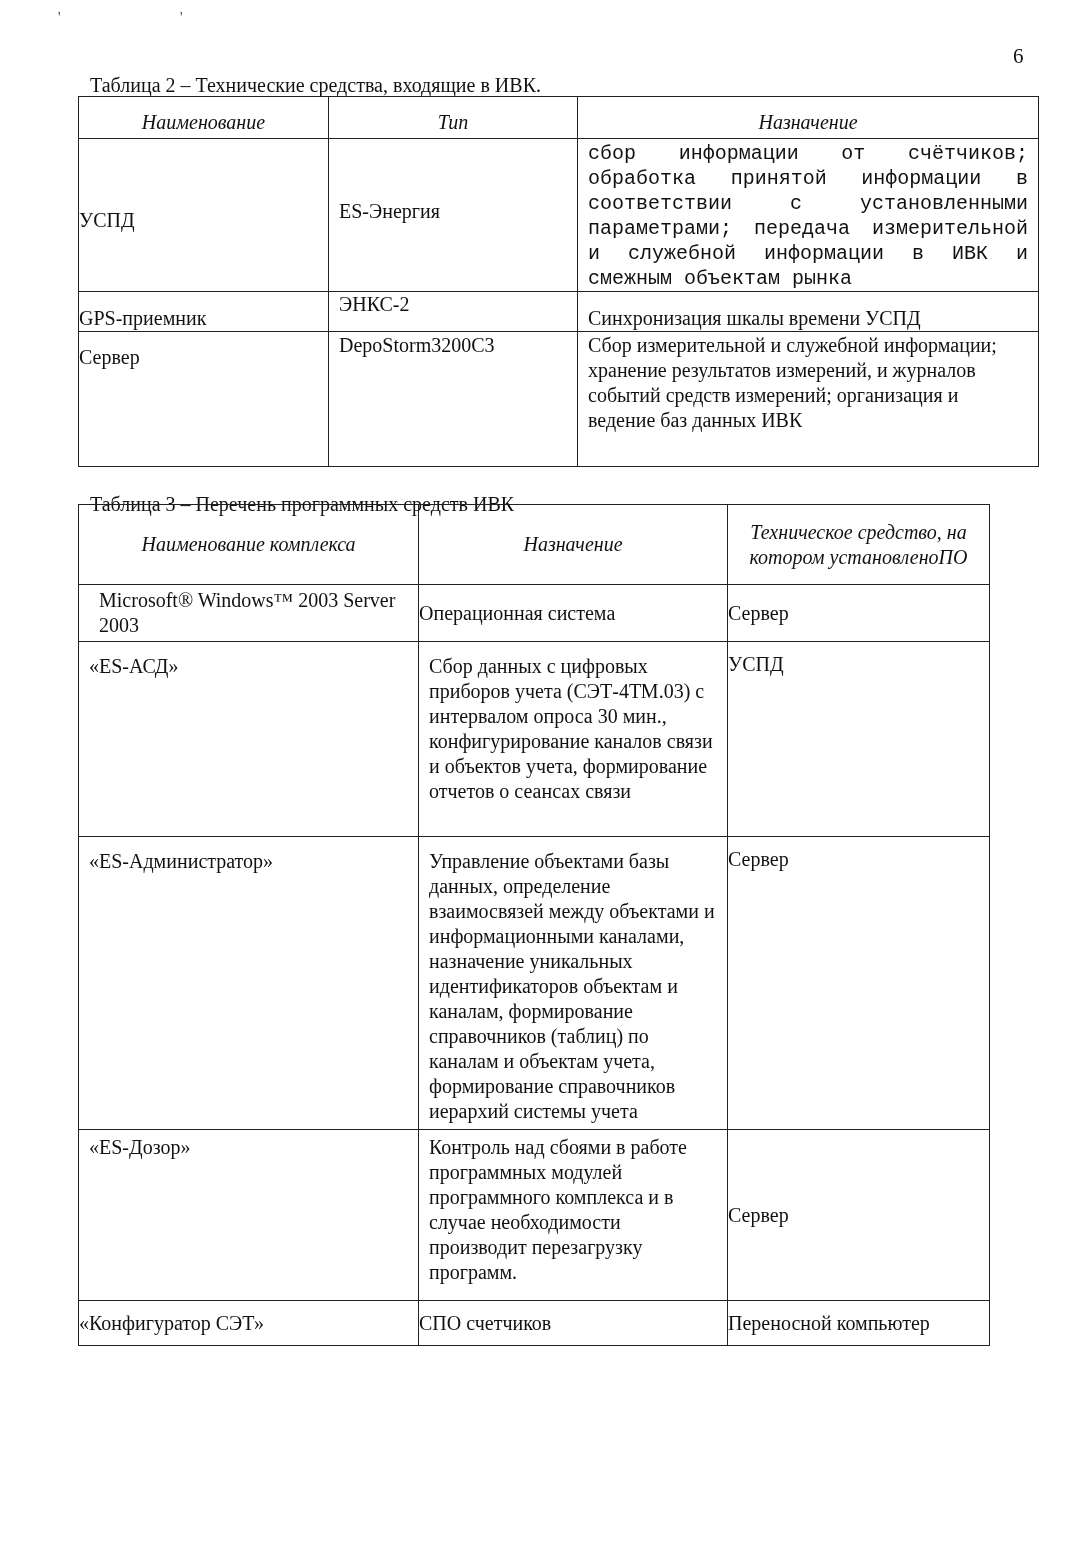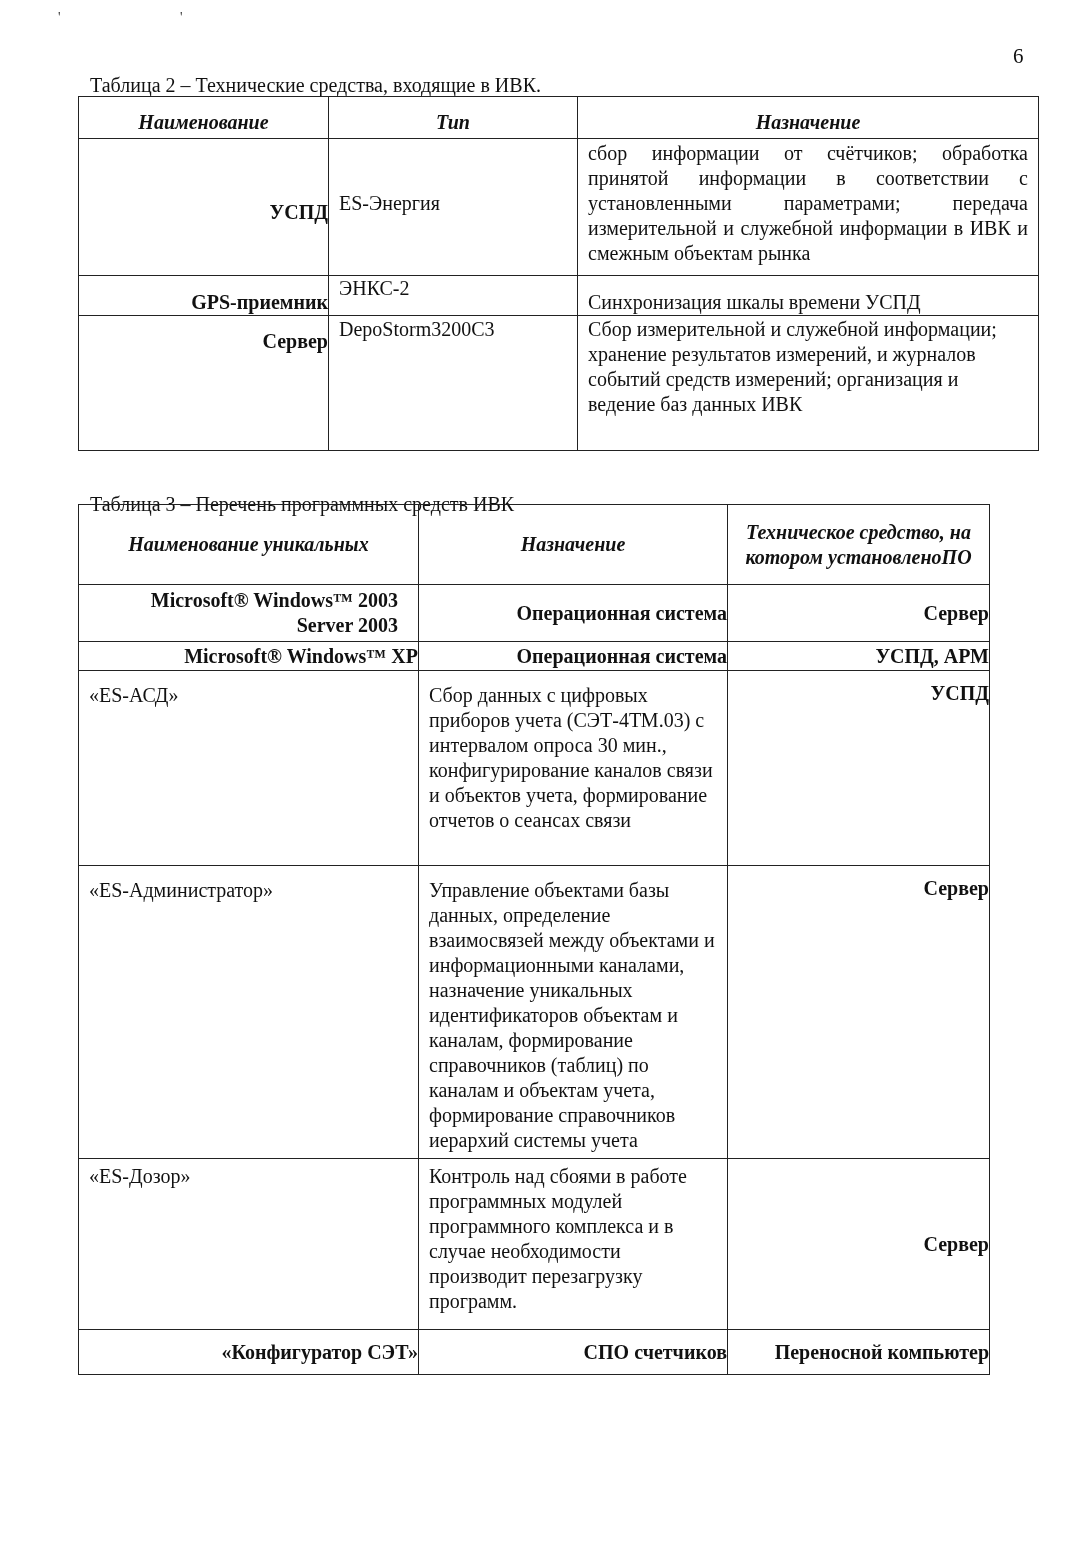--- a/index.html
+++ b/index.html
@@ -4,24 +4,24 @@
 <style>
   html, body { margin:0; padding:0; background:#fff; }
   body { width:1086px; height:1560px; position:relative; overflow:hidden;
          font-family:"Liberation Serif", "DejaVu Serif", serif; color:#111; }
   .abs { position:absolute; }
   .specks { left:58px; top:10px; font-size:14px; color:#333; letter-spacing:58px; }
   .page-num { left:1013px; top:44px; font-size:21px; }
   .caption { font-size:20px; white-space:nowrap; }
   table { position:absolute; border-collapse:collapse; table-layout:fixed; }
   td, th { border:1.5px solid #222; padding:0; font-size:20px; line-height:25px; vertical-align:top; }
-  th { font-weight:bold; font-style:italic; vertical-align:middle; }
-  .c { text-align:right;font-weight:bold; }
+  th { font-weight:normal; font-style:italic; vertical-align:middle; }
+  .c { text-align:left; }
   .mid { vertical-align:middle; }
-  .just { text-align:justify; }
+  .just { text-align:justify;font-family:Liberation Mono, monospace; }
   .pad { padding:0 10px; }
   .pl { padding-left:10px; }
 </style>
 </head>
 <body>
 
 <div class="abs specks">' '</div>
 <div class="abs page-num">6</div>
 
 <div class="abs caption" style="left:90px; top:74px;">Таблица 2 – Технические средства, входящие в ИВК.</div>
@@ -57,33 +57,28 @@
 
 <div class="abs caption" style="left:90px; top:493px;">Таблица 3 – Перечень программных средств ИВК</div>
 <table style="left:78px; top:504px; width:911px;">
   <colgroup>
       <col style="width:340px">
       <col style="width:309px">
       <col style="width:262px">
     </colgroup>
   <tbody>
       <tr style="height:80px">
-    <th>Наименование уникальных</th>
+    <th>Наименование комплекса</th>
     <th>Назначение</th>
     <th style="padding:0 8px;">Техническое средство, на котором установленоПО</th>
   </tr>
   <tr style="height:57px">
     <td class="c mid" style="padding:0 20px;margin-left:36px;">Microsoft® Windows™ 2003 Server 2003</td>
     <td class="c mid">Операционная система</td>
     <td class="c mid">Сервер</td>
-  </tr>
-  <tr style="height:29px">
-    <td class="c mid">Microsoft® Windows™ XP</td>
-    <td class="c mid">Операционная система</td>
-    <td class="c mid">УСПД, АРМ</td>
   </tr>
   <tr style="height:195px">
     <td class="pl" style="padding-top:12px">«ES-АСД»</td>
     <td class="pad" style="padding-top:12px">Сбор данных с цифровых приборов учета (СЭТ-4ТМ.03) с интервалом опроса 30 мин., конфигурирование каналов связи и объектов учета, формирование отчетов о сеансах связи</td>
     <td class="c" style="padding-top:10px">УСПД</td>
   </tr>
   <tr style="height:293px">
     <td class="pl" style="padding-top:12px">«ES-Администратор»</td>
     <td class="pad" style="padding-top:12px">Управление объектами базы данных, определение взаимосвязей между объектами и информационными каналами, назначение уникальных идентификаторов объектам и каналам, формирование справочников (таблиц) по каналам и объектам учета, формирование справочников иерархий системы учета</td>
     <td class="c" style="padding-top:10px">Сервер</td>

